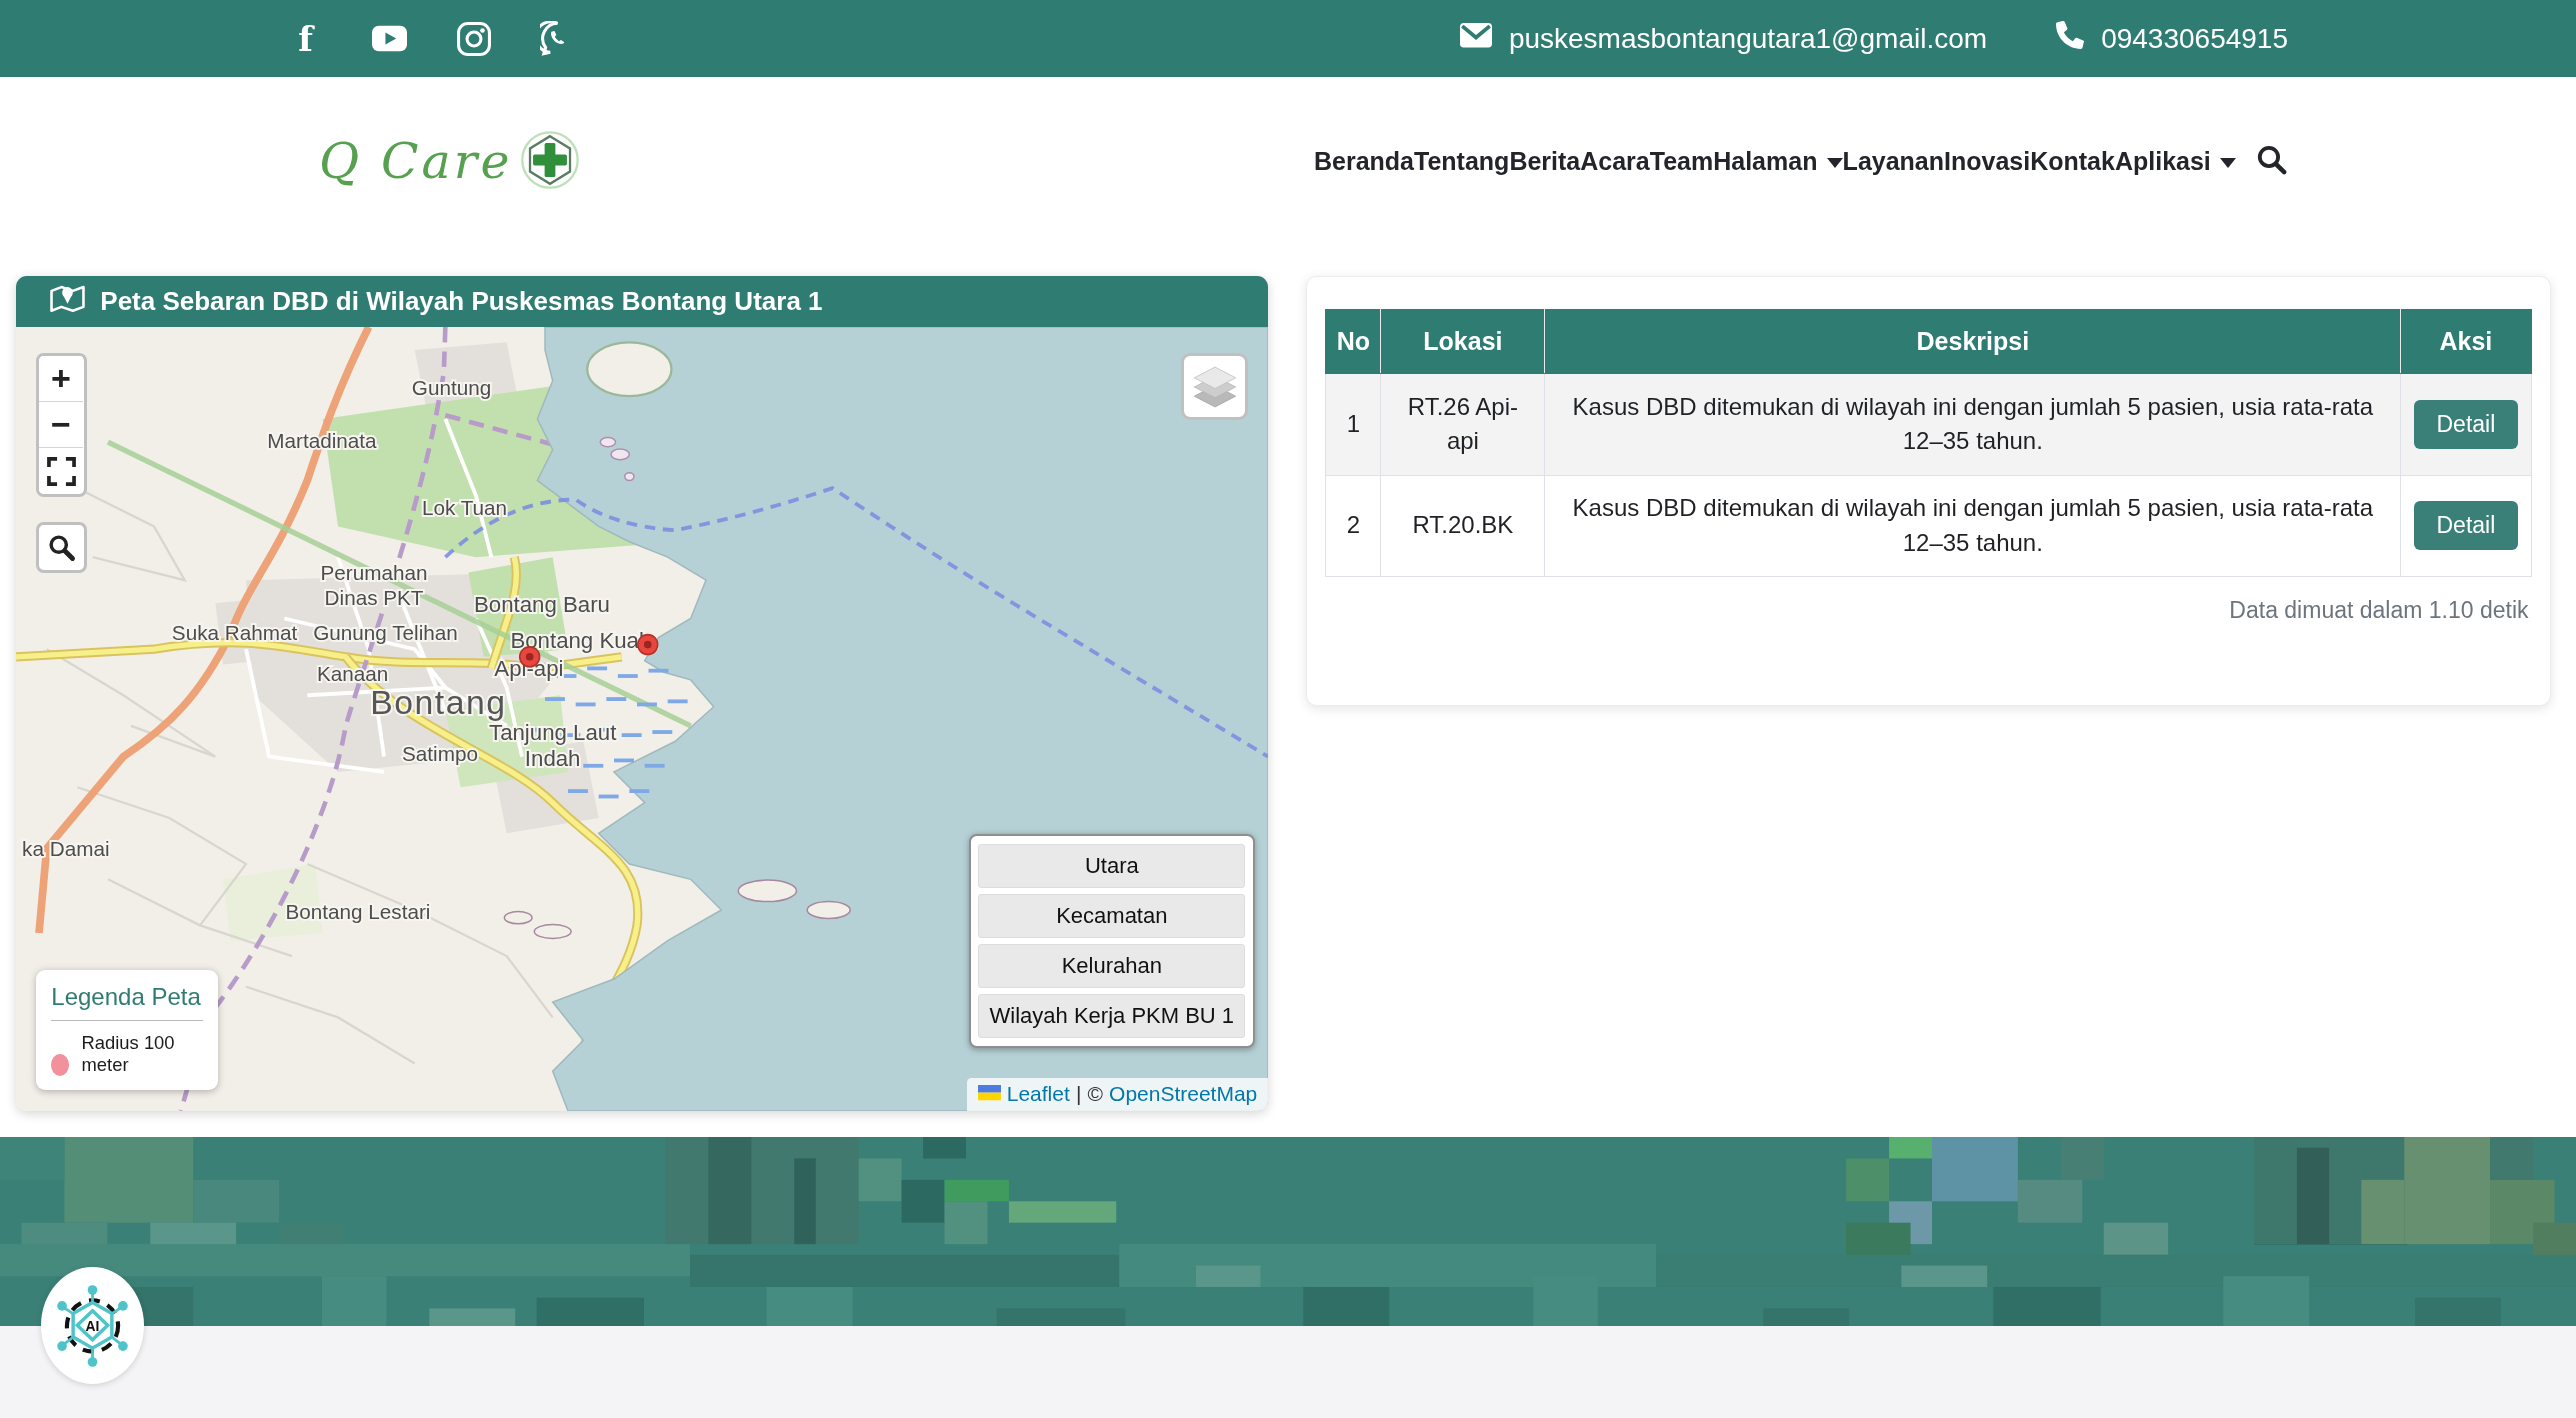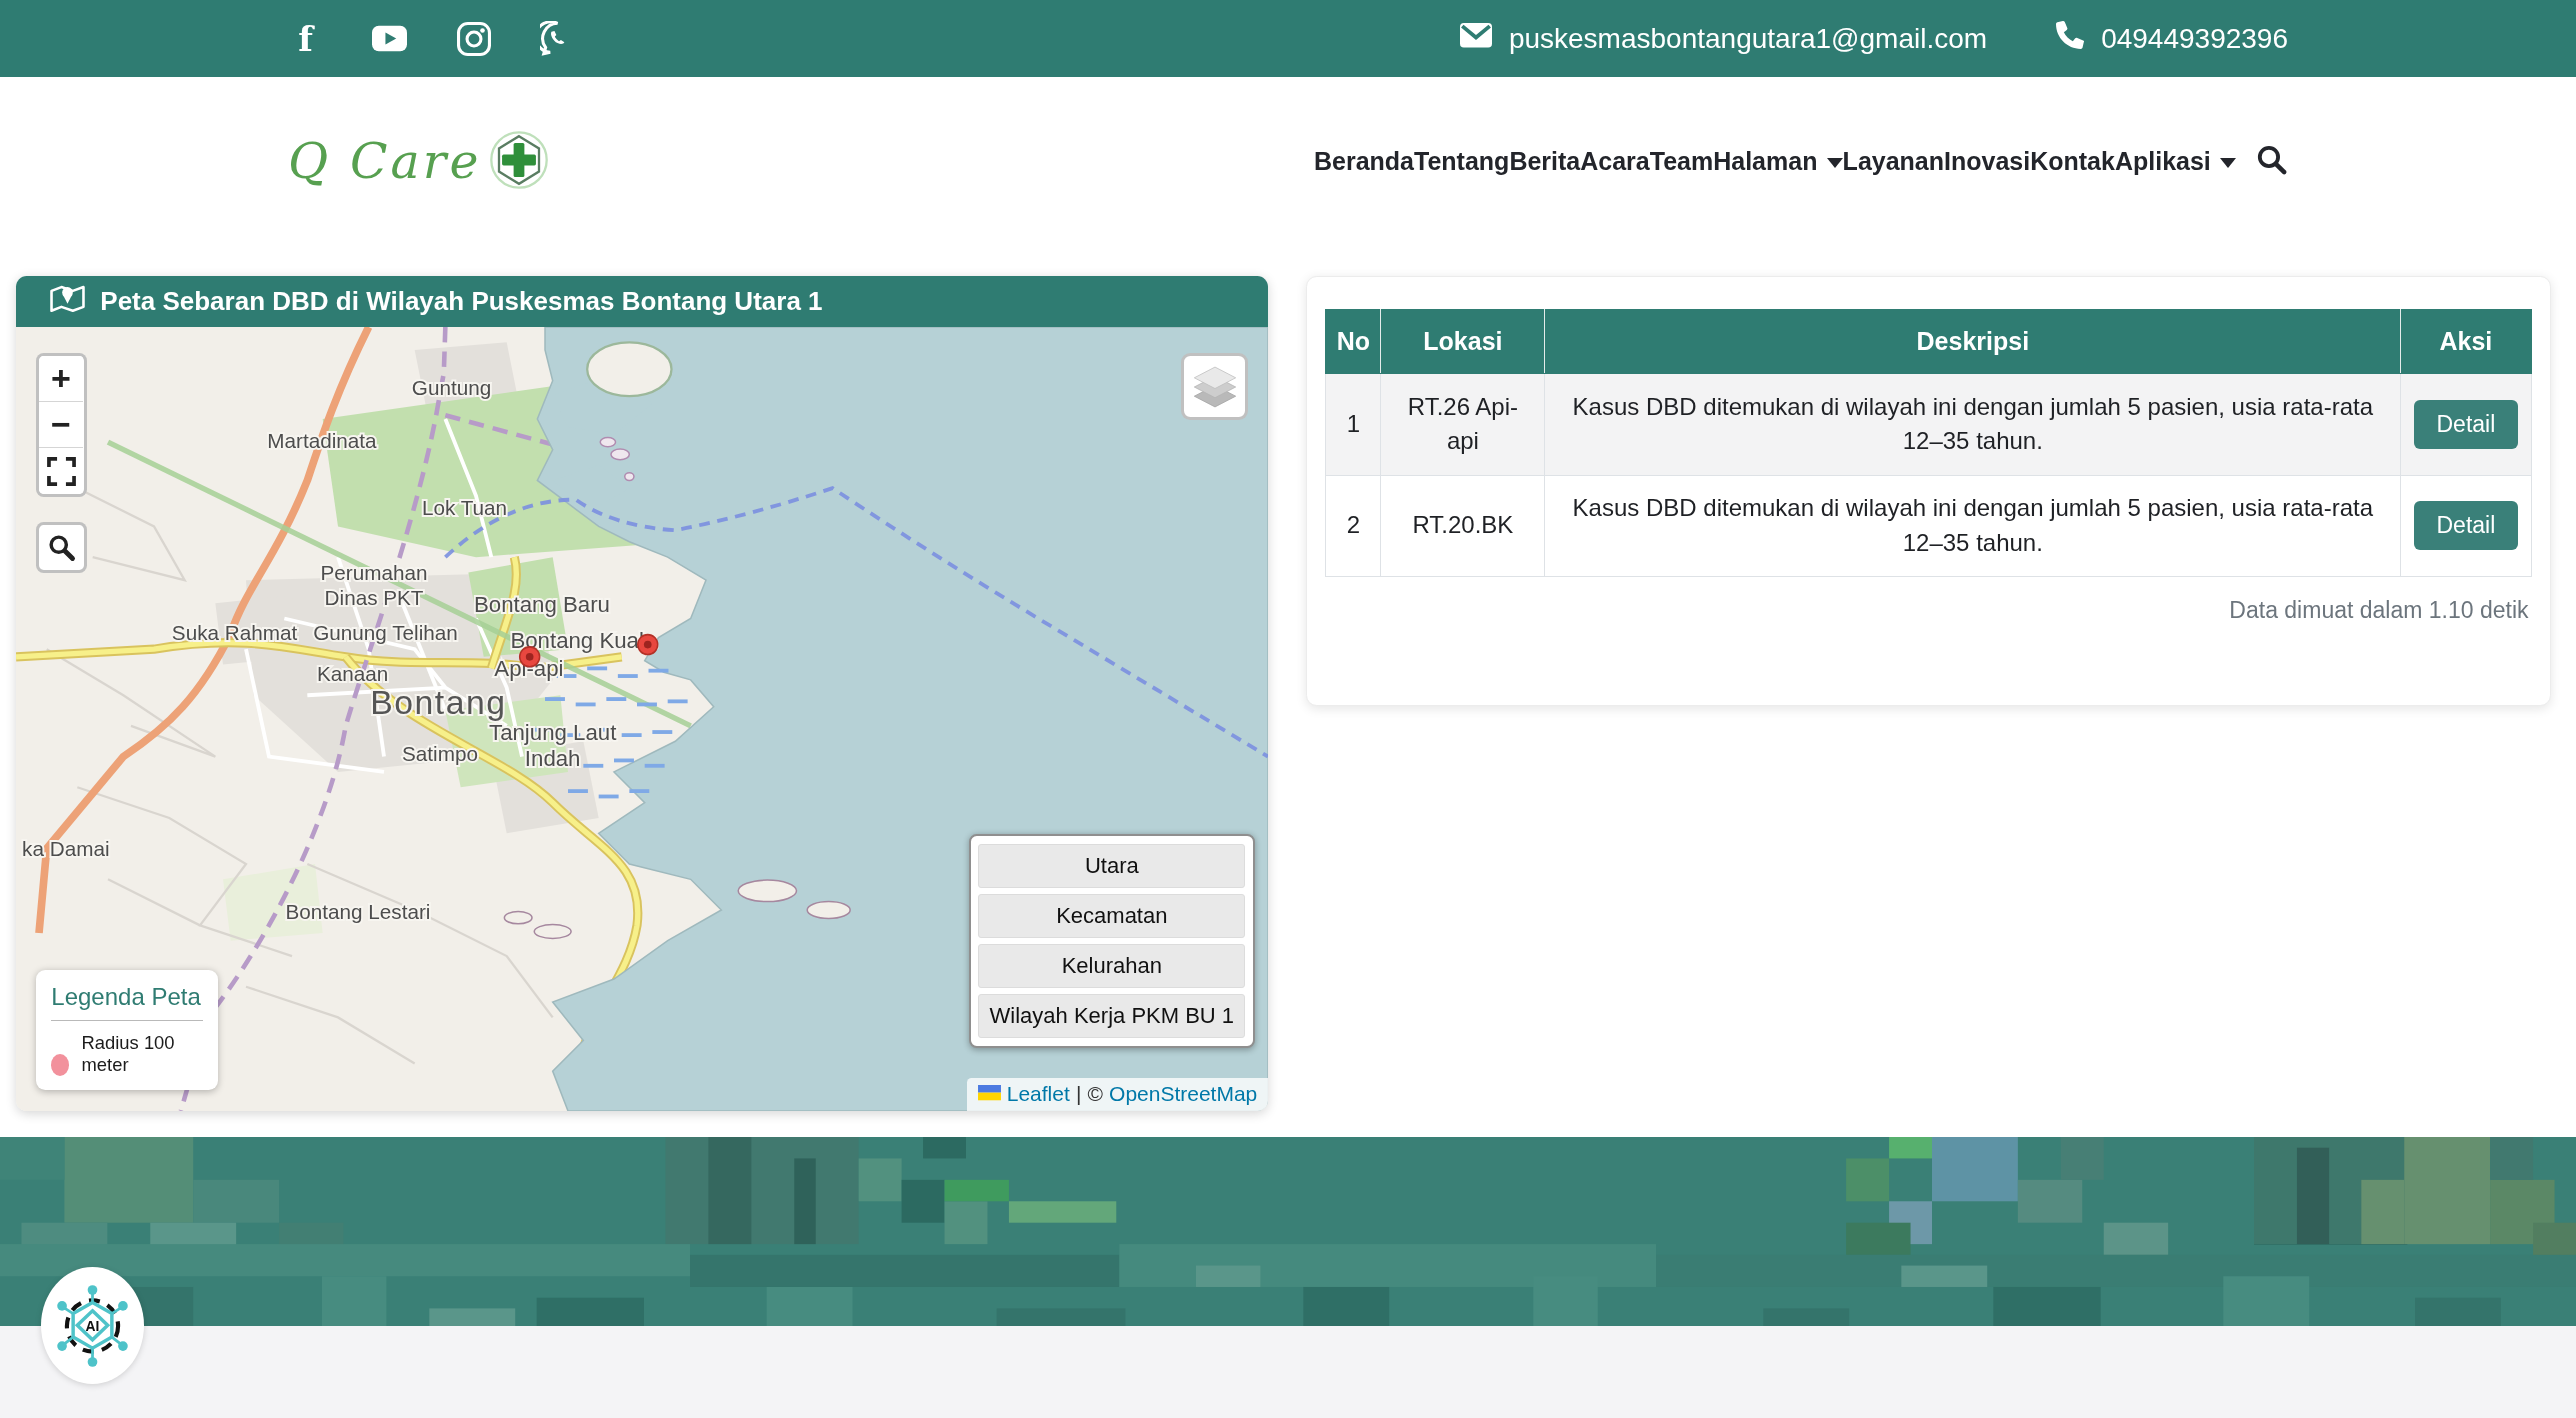--- a/index.html
+++ b/index.html
@@ -16,21 +16,21 @@
   .fb-glyph { color:#fff; font-size:34px; font-weight:700; font-family:"DejaVu Serif",serif; line-height:1; }
   .topbar-right { display:flex; align-items:center; gap:69px; color:#fff; font-size:28px; }
   .contact { display:flex; align-items:center; gap:17px; }
 
   
   .navbar { position:absolute; top:77px; left:0; width:2576px; height:169px;
             background:#fff; display:flex; align-items:center;
             justify-content:space-between; padding:0 288px; }
   .logo { display:flex; align-items:center; gap:7.7px; cursor:pointer; }
   .logo-text { font-family:"DejaVu Serif",serif; font-style:italic; font-size:49px;
-               color:#57a050; letter-spacing:3.1px; }
+               color:#57a050; letter-spacing:3.1px;margin-left:31px; }
   .nav-items { display:flex; align-items:center; }
   .nav-item { font-size:25px; font-weight:700; color:#23252b; text-decoration:none;
               display:flex; align-items:center; gap:9.2px; cursor:pointer; }
   .caret { width:0; height:0; border-left:8.4px solid transparent; border-right:8.4px solid transparent;
            border-top:10px solid #23252b; margin-top:3.1px; }
   .nav-search { margin-left:20px; cursor:pointer; }
 
   
   .panel-header { height:51px; background:#2f7c72; border-radius:10.7px 10.7px 0 0;
                   display:flex; align-items:center; padding:0 34px; gap:15.3px;
@@ -138,21 +138,21 @@
       <span>puskesmasbontangutara1@gmail.com</span>
     </span>
     <span class="contact">
       <span>
         <svg width="28" height="28" viewBox="0 0 36 36">
             <g transform="scale(0.07)">
               <path d="M511 387l-23 100c-4 15-17 25-32 25C204 512 0 308 0 56 0 41 10 28 25 24l100-23c15-3 30 4 36 18l46 108c6 13 2 28-9 37l-54 44c34 72 93 131 165 165l44-54c9-11 25-15 38-9l108 46c13 6 21 22 18 36z" fill="#fff"></path>
             </g>
           </svg>
       </span>
-      <span>049449392396</span>
+      <span>094330654915</span>
     </span>
   </div>
 </div>
 
 <div class="navbar">
   <div class="logo">
     <span class="logo-text">Q Care</span>
     <span>
       <svg width="60" height="60" viewBox="0 0 78 78">
         <circle cx="39" cy="39" r="36" fill="none" stroke="#bfe0bb" stroke-width="3"></circle>

